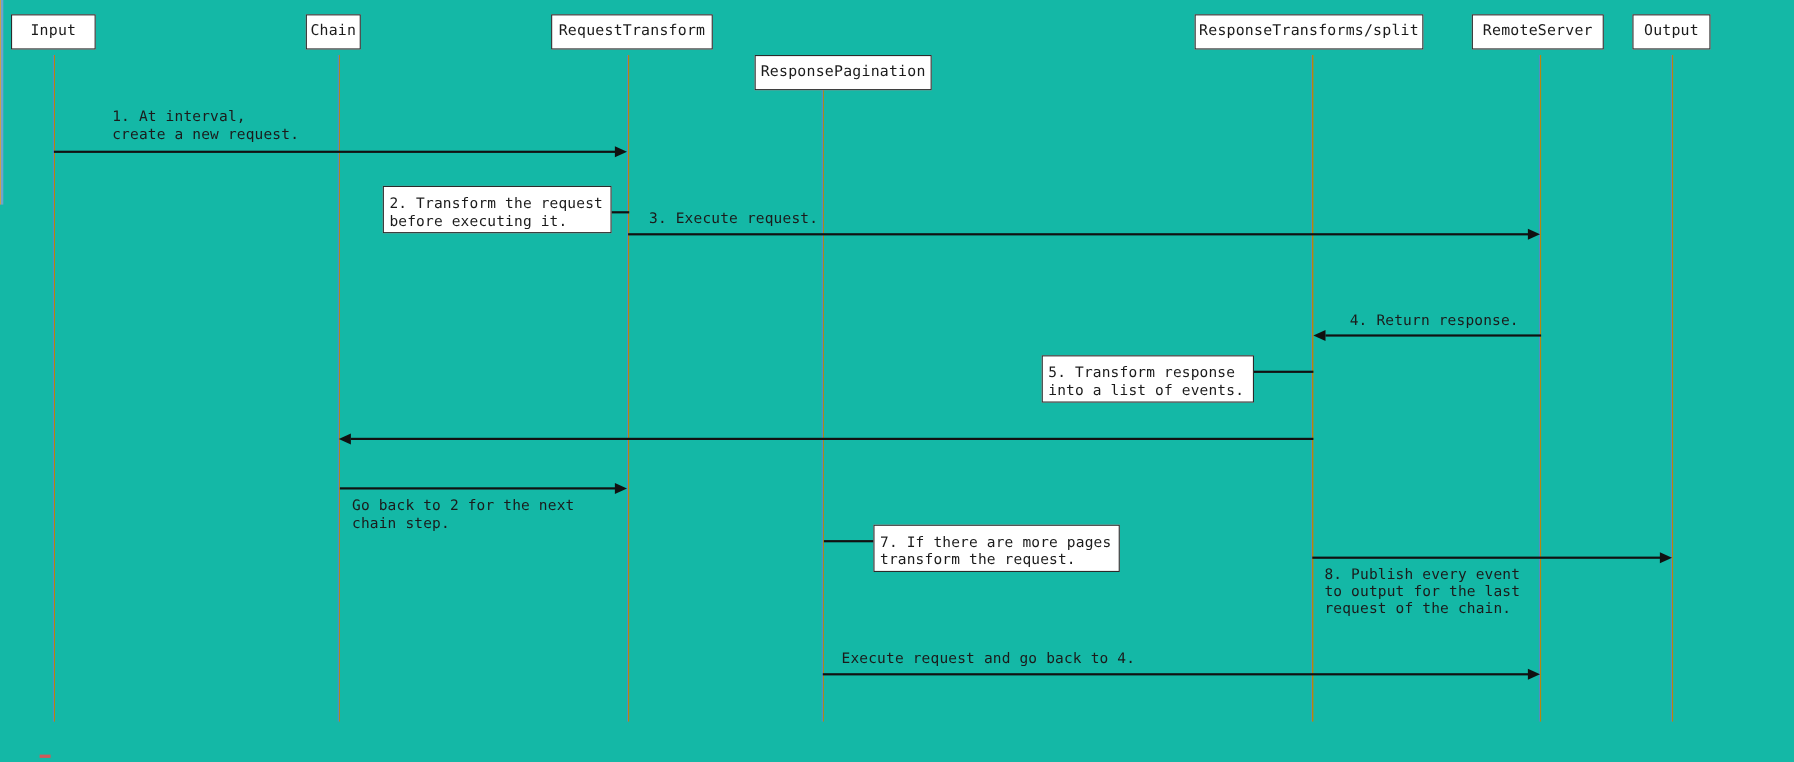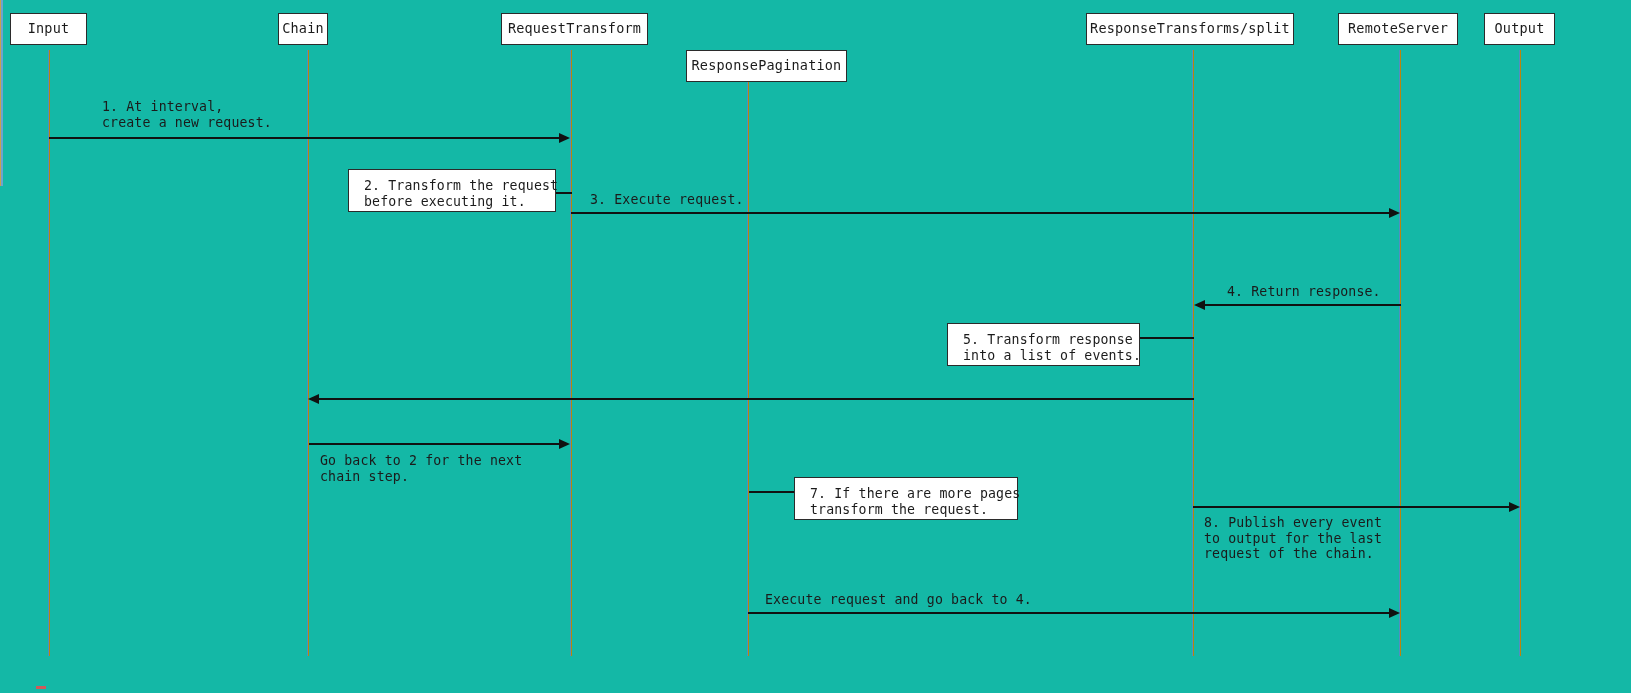--- a/index.html
+++ b/index.html
@@ -70,21 +70,21 @@
   .note {
     position: absolute;
     box-sizing: border-box;
     border: 1.6px solid #2b2b2b;
     background: #ffffff;
     color: #1b1b1b;
     font-size: 13.2px;
     line-height: 15.6px;
     letter-spacing: 0.15px;
     white-space: pre;
-    padding: 8px 10px 8px 15px;
+    padding: 8px 10px 8px 5px;
   }
   .note-stem {
     position: absolute;
     height: 1.5px;
     background: #111111;
   }
   
   .artifact-left-edge {
     position: absolute;
     left: 0px; top: 0px;

